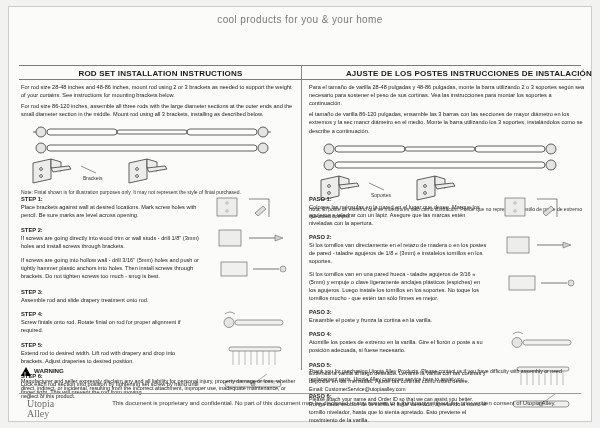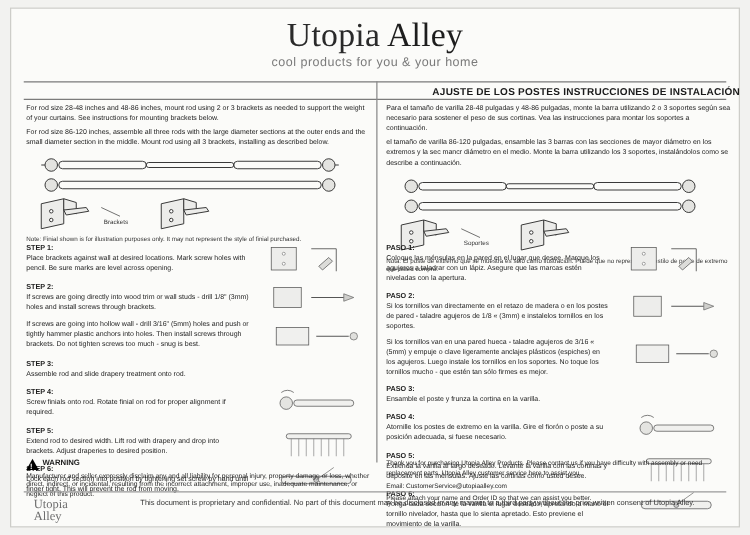--- a/index.html
+++ b/index.html
@@ -101,28 +101,25 @@
   }
   svg{display:block;}
 </style>
 </head>
 <body>
 
 <div class="page">
   <div class="sheet">
 
     <div class="brand">
-      <div class="logo">
-        <span>Utopia</span>
-        <span class="b2">Alley</span>
-      </div>
       <div class="tag">cool products for you &amp; your home</div>
     </div>
 
     <div class="hr-top"></div>
+    <div class="colhead left">ROD SET INSTALLATION INSTRUCTIONS</div>
     <div class="colhead right">AJUSTE DE LOS POSTES INSTRUCCIONES DE INSTALACIÓN</div>
     <div class="hr-under"></div>
     <div class="vline"></div>
 
     <div class="topinfo left">
       <p>For rod size 28-48 inches and 48-86 inches, mount rod using 2 or 3 brackets as needed to support the weight of your curtains. See instructions for mounting brackets below.</p>
       <p>For rod size 86-120 inches, assemble all three rods with the large diameter sections at the outer ends and the small diameter section in the middle. Mount rod using all 3 brackets, installing as described below.</p>
 
       <div class="drawrow">
         <svg width="276" height="66" viewBox="0 0 276 66">

